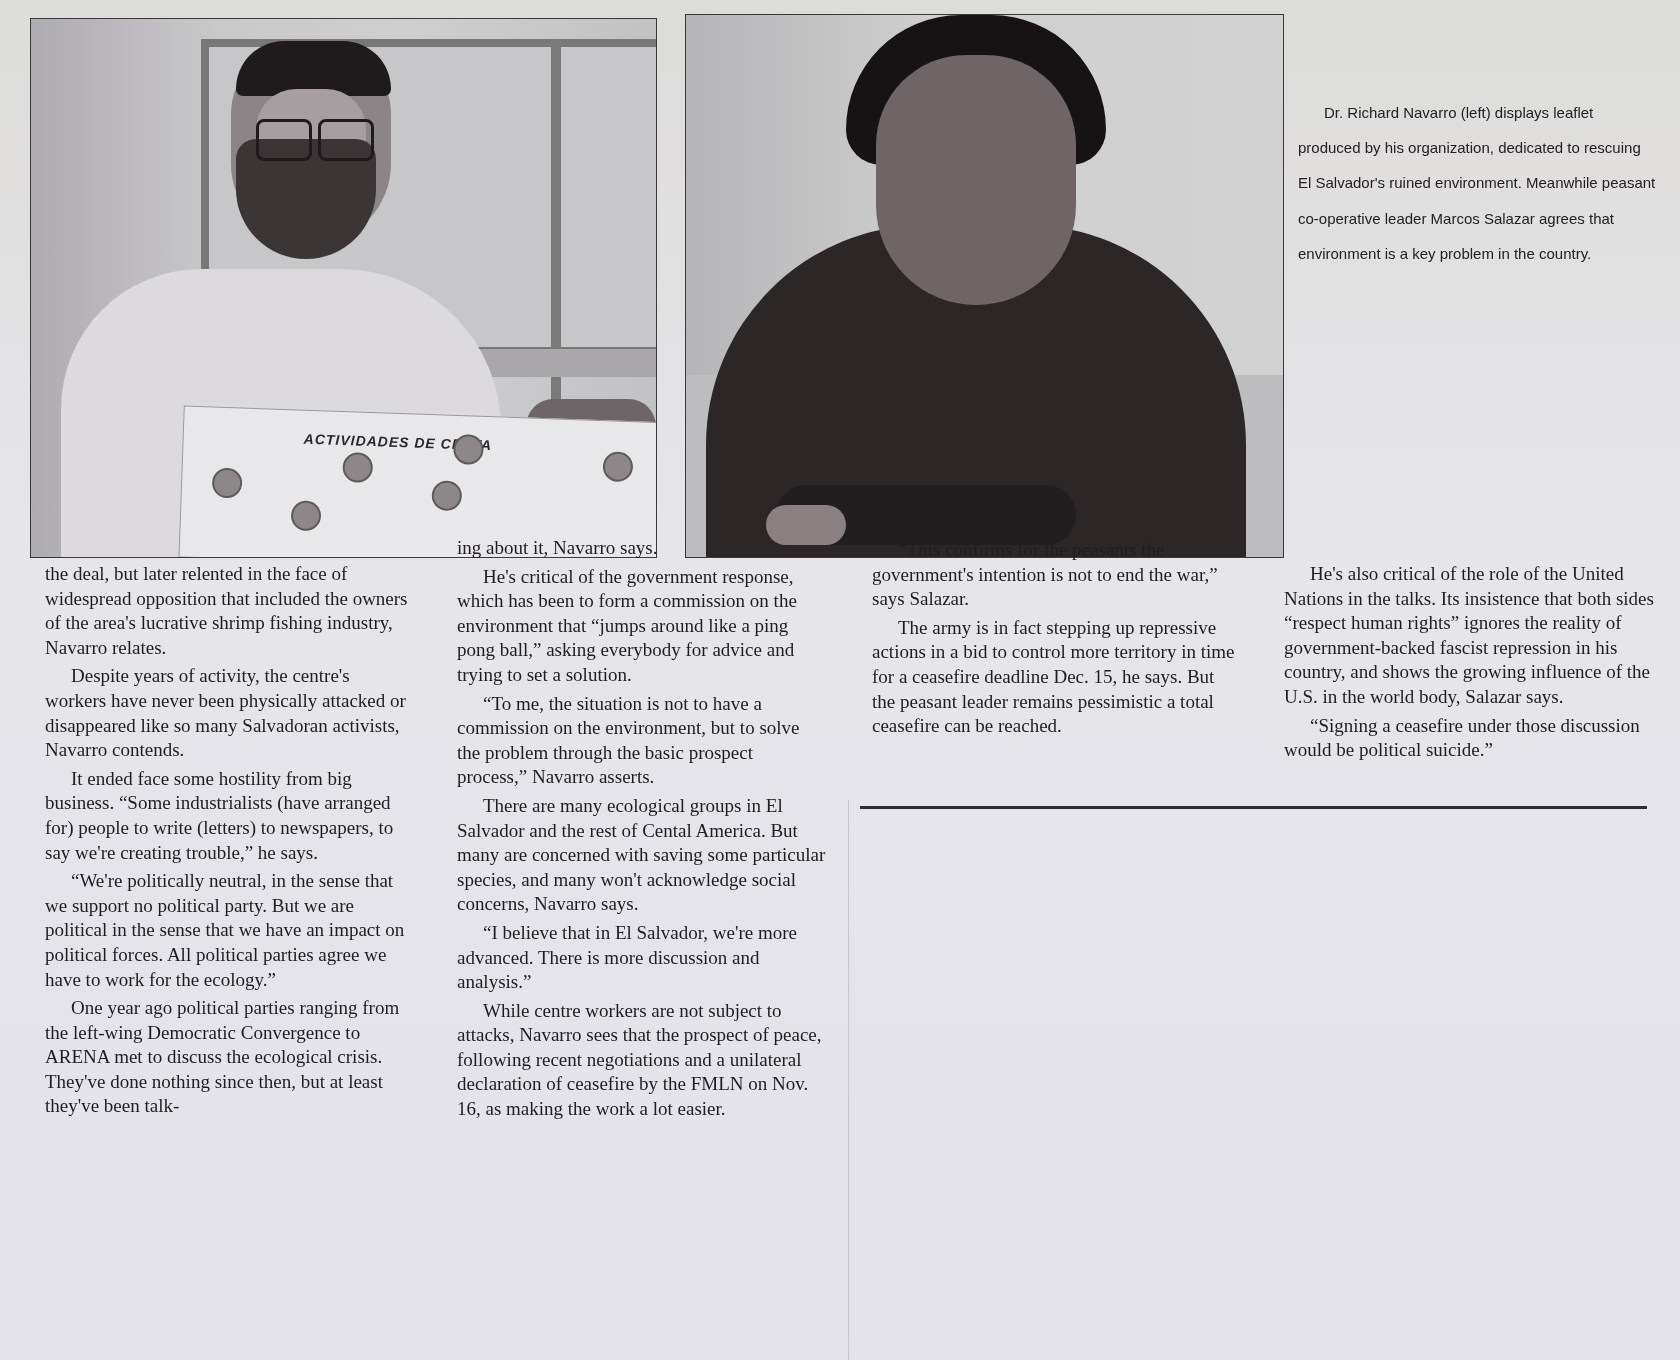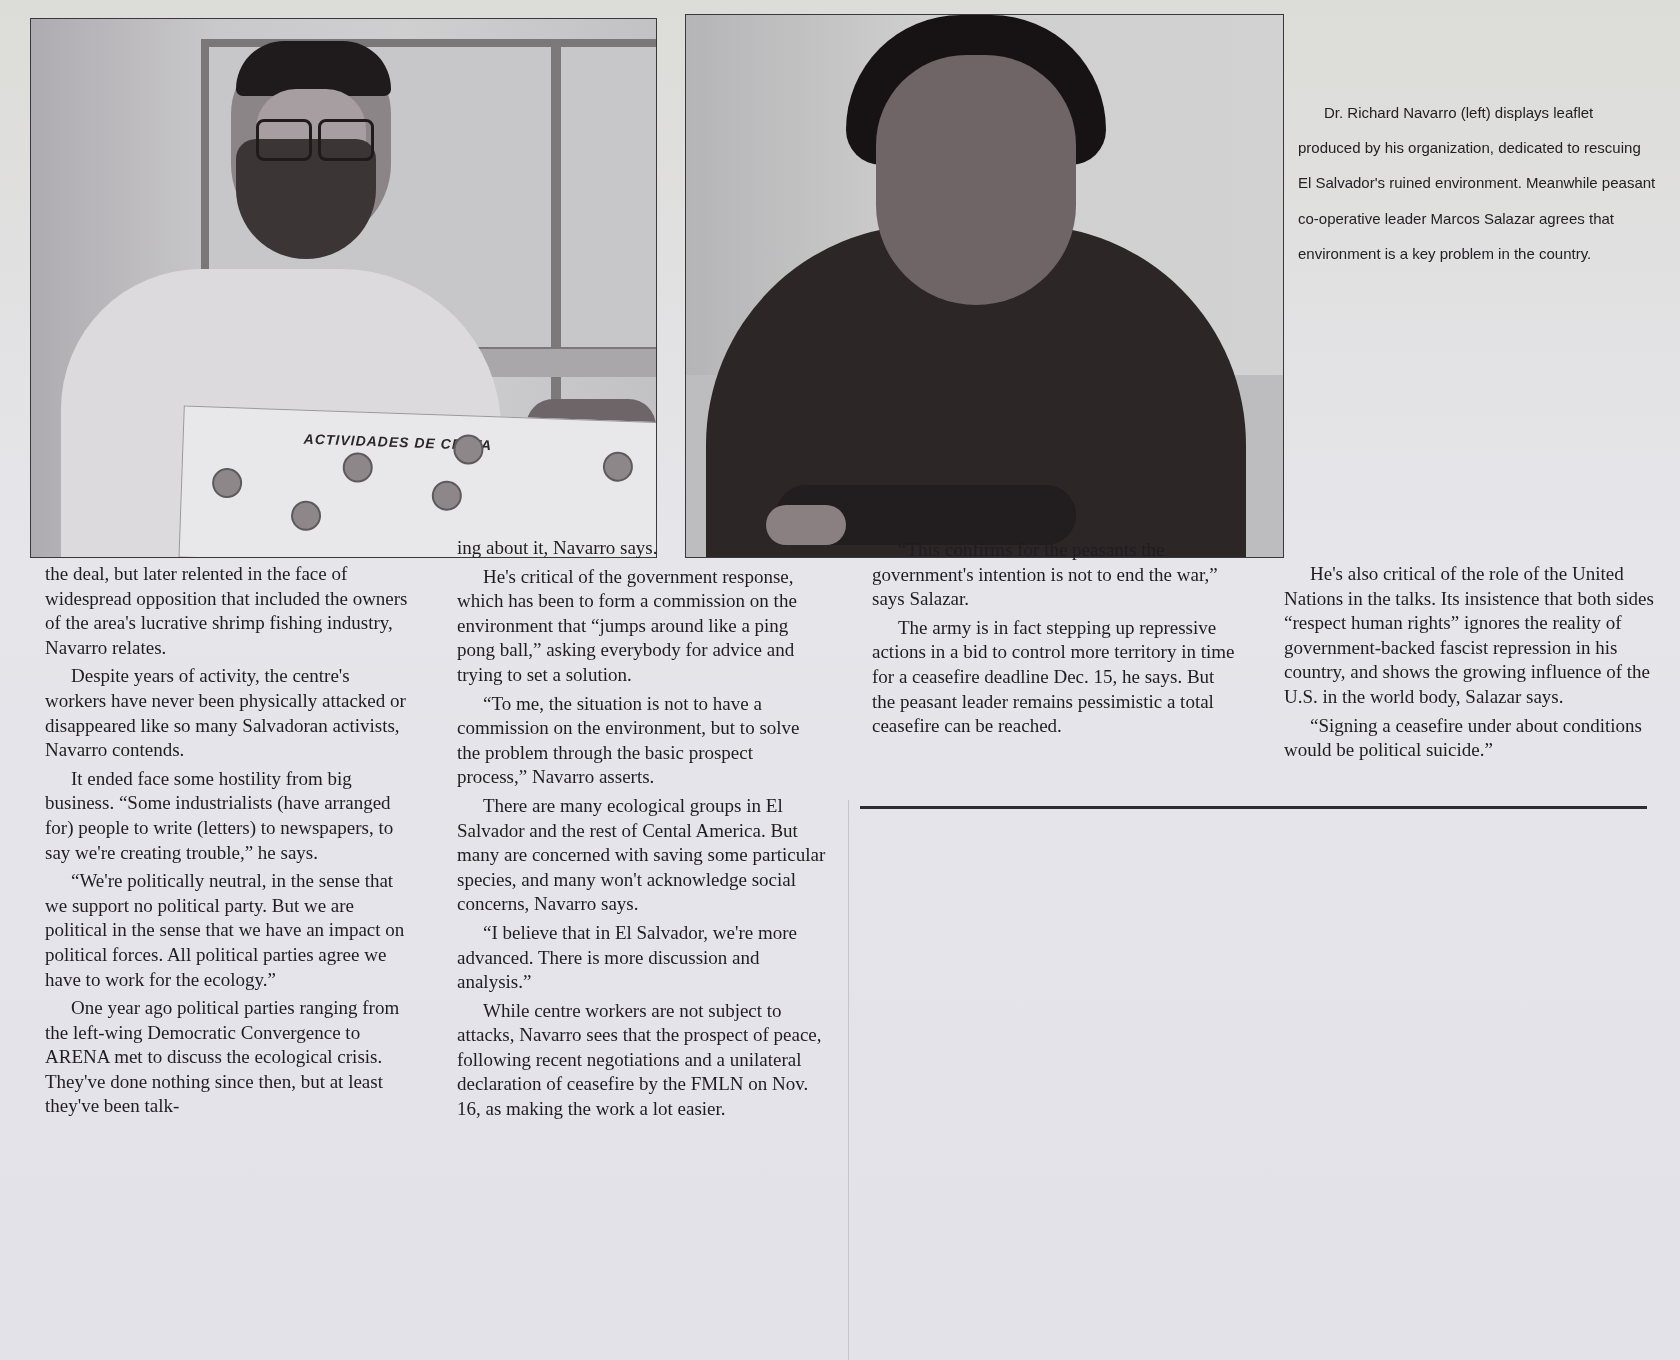--- a/index.html
+++ b/index.html
@@ -114,18 +114,18 @@
       <p>There are many ecological groups in El Salvador and the rest of Cental America. But many are concerned with saving some particular species, and many won't acknowledge social concerns, Navarro says.</p>
       <p>“I believe that in El Salvador, we're more advanced. There is more discussion and analysis.”</p>
       <p>While centre workers are not subject to attacks, Navarro sees that the prospect of peace, following recent negotiations and a unilateral declaration of ceasefire by the FMLN on Nov. 16, as making the work a lot easier.</p>
     </div>
   <div class="col col3">
       <p>“This confirms for the peasants the government's intention is not to end the war,” says Salazar.</p>
       <p>The army is in fact stepping up repressive actions in a bid to control more territory in time for a ceasefire deadline Dec. 15, he says. But the peasant leader remains pessimistic a total ceasefire can be reached.</p>
     </div>
   <div class="col col4">
       <p>He's also critical of the role of the United Nations in the talks. Its insistence that both sides “respect human rights” ignores the reality of government-backed fascist repression in his country, and shows the growing influence of the U.S. in the world body, Salazar says.</p>
-      <p>“Signing a ceasefire under about conditions would be political suicide.”</p>
+      <p>“Signing a ceasefire under those discussion would be political suicide.”</p>
     </div>
 
   <div class="rule"></div>
   <div class="vrule"></div>
 </div>
 
 </body></html>

